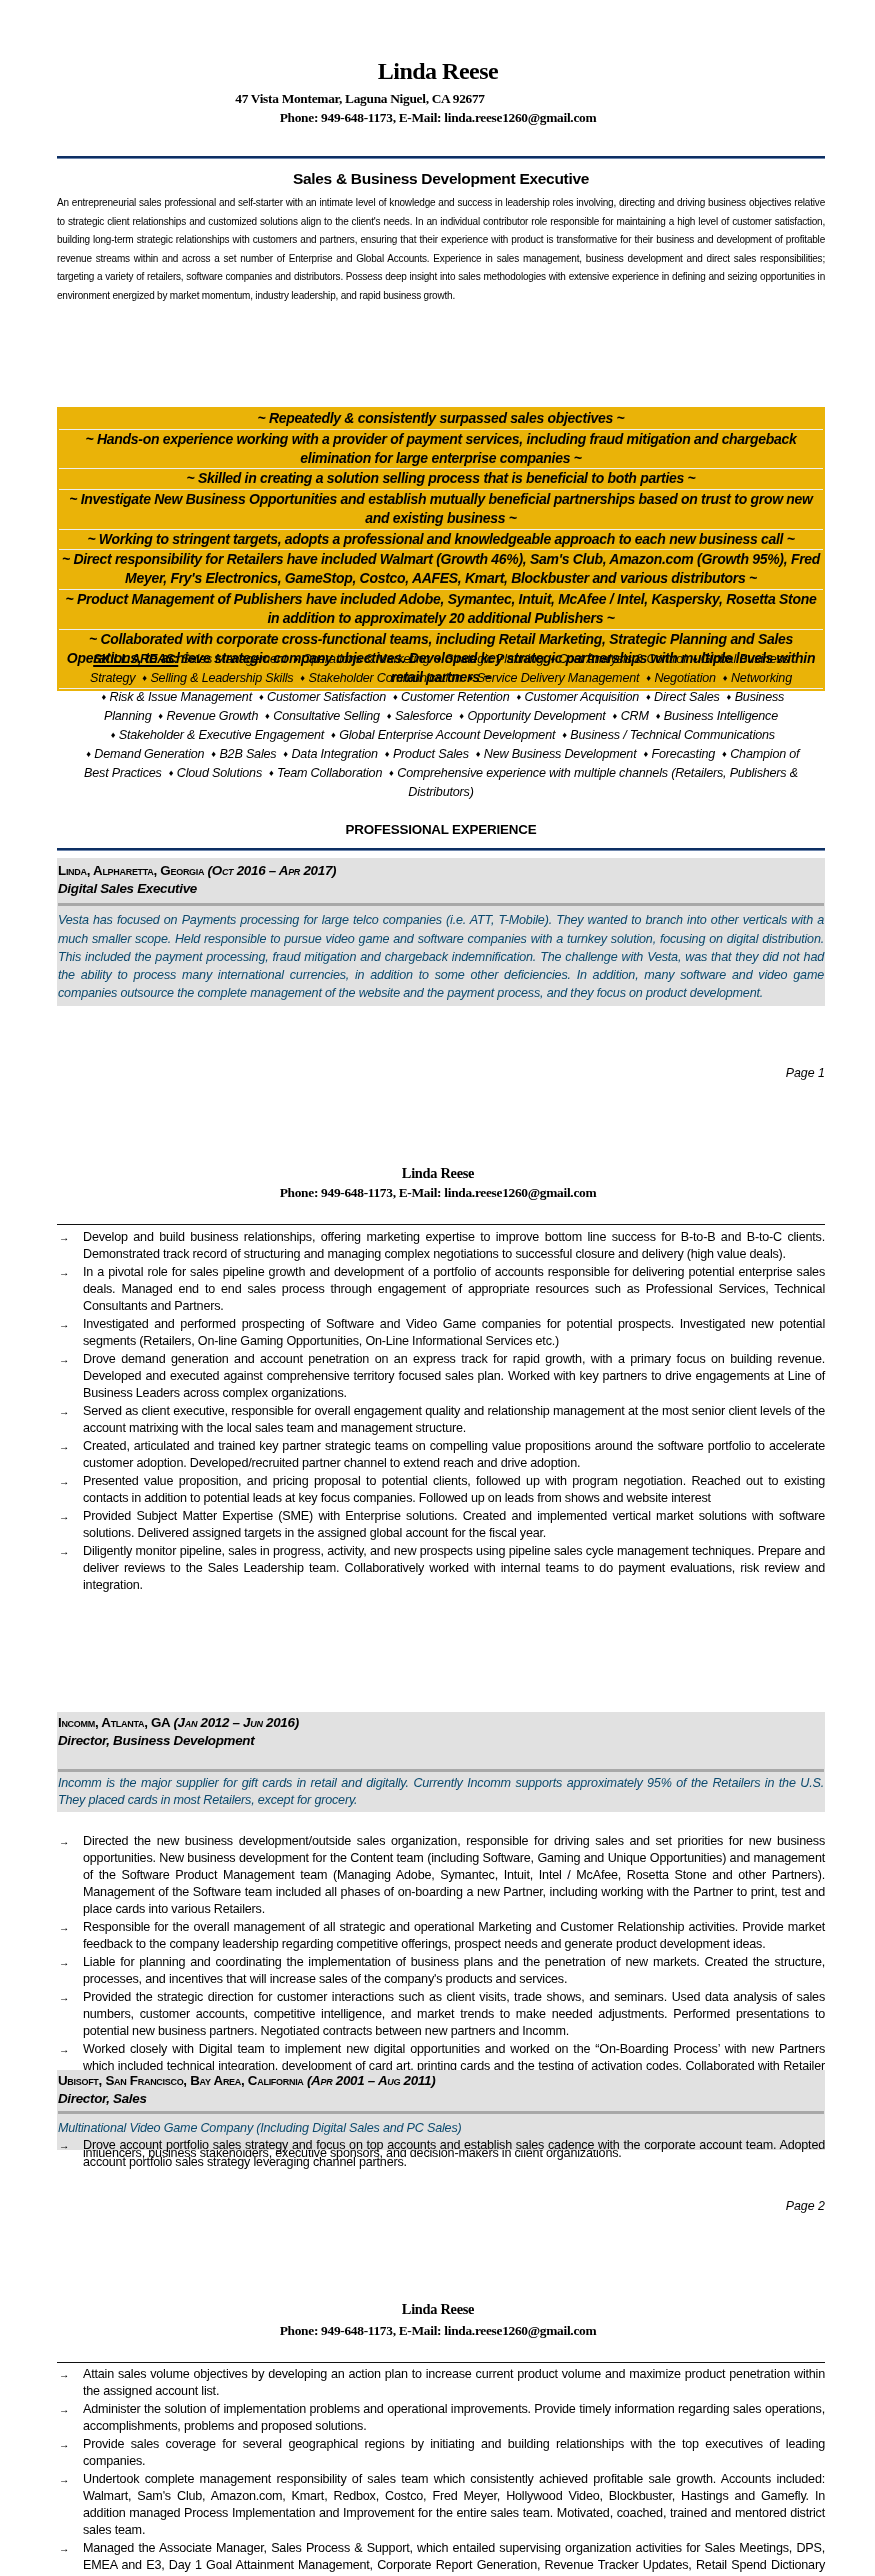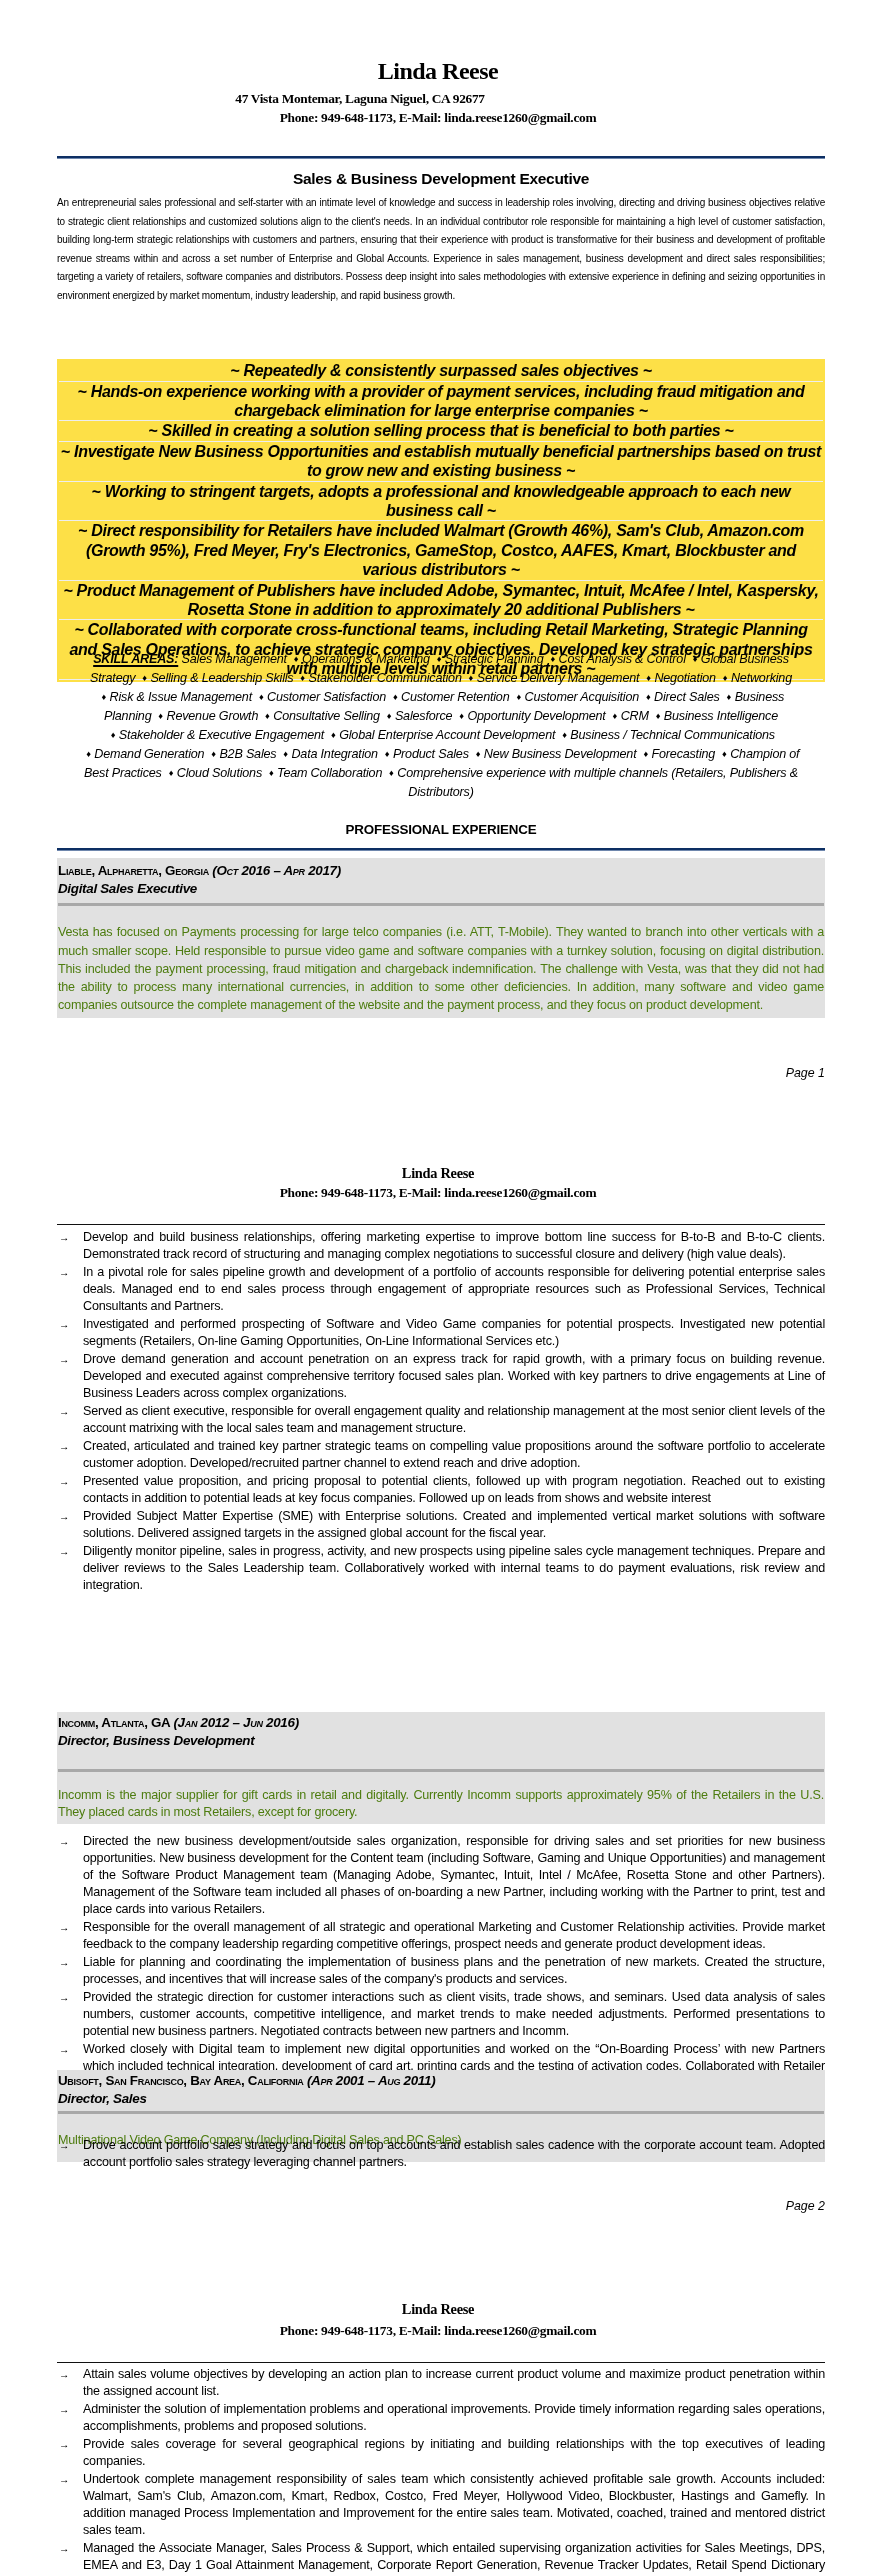--- a/index.html
+++ b/index.html
@@ -10,36 +10,36 @@
 
   .name { text-align: center; font-family: "Liberation Serif", serif; font-weight: bold; }
   .contact { text-align: center; font-family: "Liberation Serif", serif; font-weight: bold; }
 
   .navy-rule { height: 3.1px; background: #0d2f63; border-bottom: 1px solid #6f87ad; }
   .black-rule { height: 1.5px; background: #111; }
 
   .title { text-align: center; font-weight: bold; font-size: 15.5px; letter-spacing: -0.3px; }
   .summary { text-align: justify; font-size: 10px; line-height: 18.5px; letter-spacing: -0.2px; }
 
-  .highlights { background: #fde047; text-align: center; font-weight: bold; font-style: italic; font-size: 16px; line-height: 19.4px; letter-spacing: -0.3px; padding: 2.1px 2.1px; }
+  .highlights { background: #eab308; text-align: center; font-weight: bold; font-style: italic; font-size: 14px; line-height: 19.4px; letter-spacing: -0.3px; padding: 2.1px 2.1px; margin-top: 48px; }
   .highlights .hl { border-bottom: 0.5px solid #ededed; }
 
   .skills { text-align: center; font-style: italic; font-size: 12.6px; line-height: 19px; padding: 0 20.6px; letter-spacing: -0.2px; }
   .skills .lbl { font-weight: bold; text-decoration: underline; text-decoration-thickness: 1.5px; text-underline-offset: 1.5px; }
   .skills .dm { font-style: normal; font-size: 9.3px; padding: 0 3.6px; vertical-align: 1px; }
 
   .sec-head { text-align: center; font-weight: bold; font-size: 13.4px; letter-spacing: -0.2px; }
 
   .job-box { background: #e1e1e1; }
   .job-top { padding: 5.2px 1px 7.2px 1px; }
   .company { font-weight: bold; font-size: 13.4px; font-variant: small-caps; letter-spacing: -0.3px; }
   .company .dates { font-style: italic; }
   .role { font-weight: bold; font-style: italic; font-size: 13.4px; margin-top: 3.1px; letter-spacing: -0.3px; }
   .grey-rule { height: 2.6px; background: #a8a8a8; margin: 0 1px; }
-  .job-desc { font-size: 12.6px; line-height: 18.3px; text-align: justify; padding: 5.2px 1px 3.1px 1px; letter-spacing: -0.2px; color: #4d7c0f; margin-top: 12px; }
+  .job-desc { font-style: italic; font-size: 12.6px; line-height: 18.3px; text-align: justify; padding: 5.2px 1px 3.1px 1px; letter-spacing: -0.2px; color: #0c4a6e; }
 
   ul.arrows { list-style: none; }
   ul.arrows li { position: relative; padding-left: 26px; font-size: 12.6px; line-height: 17px; text-align: justify; letter-spacing: -0.2px; margin-bottom: 1px; }
   ul.arrows li .arr { position: absolute; left: 2.1px; top: 0; font-size: 10.3px; }
 
   .pagenum { position: absolute; right: 51px; font-style: italic; font-size: 12.4px; }
 </style>
 </head>
 <body>
 
@@ -69,21 +69,21 @@
   <div class="inner skills" style="top:650px;" id="skills">
     <span class="lbl">SKILL AREAS:</span>
    <span>Sales Management</span> <span class="dm">♦</span><span>Operations &amp; Marketing</span> <span class="dm">♦</span><span>Strategic Planning</span> <span class="dm">♦</span><span>Cost Analysis &amp; Control</span> <span class="dm">♦</span><span>Global Business Strategy</span> <span class="dm">♦</span><span>Selling &amp; Leadership Skills</span> <span class="dm">♦</span><span>Stakeholder Communication</span> <span class="dm">♦</span><span>Service Delivery Management</span> <span class="dm">♦</span><span>Negotiation</span> <span class="dm">♦</span><span>Networking</span> <span class="dm">♦</span><span>Risk &amp; Issue Management</span> <span class="dm">♦</span><span>Customer Satisfaction</span> <span class="dm">♦</span><span>Customer Retention</span> <span class="dm">♦</span><span>Customer Acquisition</span> <span class="dm">♦</span><span>Direct Sales</span> <span class="dm">♦</span><span>Business Planning</span> <span class="dm">♦</span><span>Revenue Growth</span> <span class="dm">♦</span><span>Consultative Selling</span> <span class="dm">♦</span><span>Salesforce</span> <span class="dm">♦</span><span>Opportunity Development</span> <span class="dm">♦</span><span>CRM</span> <span class="dm">♦</span><span>Business Intelligence</span> <span class="dm">♦</span><span>Stakeholder &amp; Executive Engagement</span> <span class="dm">♦</span><span>Global Enterprise Account Development</span> <span class="dm">♦</span><span>Business / Technical Communications</span> <span class="dm">♦</span><span>Demand Generation</span> <span class="dm">♦</span><span>B2B Sales</span> <span class="dm">♦</span><span>Data Integration</span> <span class="dm">♦</span><span>Product Sales</span> <span class="dm">♦</span><span>New Business Development</span> <span class="dm">♦</span><span>Forecasting</span> <span class="dm">♦</span><span>Champion of Best Practices</span> <span class="dm">♦</span><span>Cloud Solutions</span> <span class="dm">♦</span><span>Team Collaboration</span> <span class="dm">♦</span><span>Comprehensive experience with multiple channels (Retailers, Publishers &amp; Distributors)</span> </div>
 
   <div class="inner sec-head" style="top:822px;">PROFESSIONAL EXPERIENCE</div>
   <div class="inner navy-rule" style="top:848px;"></div>
 
   <div class="inner job-box" style="top:858px;">
     <div class="job-top">
       <div class="company">
-        <span>Liable, Alpharetta, Georgia</span>
+        <span>Linda, Alpharetta, Georgia</span>
         <span class="dates">(Oct 2016 – Apr 2017)</span>
       </div>
       <div class="role">Digital Sales Executive</div>
     </div>
     <div class="grey-rule"></div>
     <div class="job-desc">Vesta has focused on Payments processing for large telco companies (i.e. ATT, T-Mobile). They wanted to branch into other verticals with a much smaller scope. Held responsible to pursue video game and software companies with a turnkey solution, focusing on digital distribution. This included the payment processing, fraud mitigation and chargeback indemnification. The challenge with Vesta, was that they did not had the ability to process many international currencies, in addition to some other deficiencies. In addition, many software and video game companies outsource the complete management of the website and the payment process, and they focus on product development.</div>
   </div>
 
   <div class="pagenum" style="top:1066px;">Page 1</div>
 </div>

